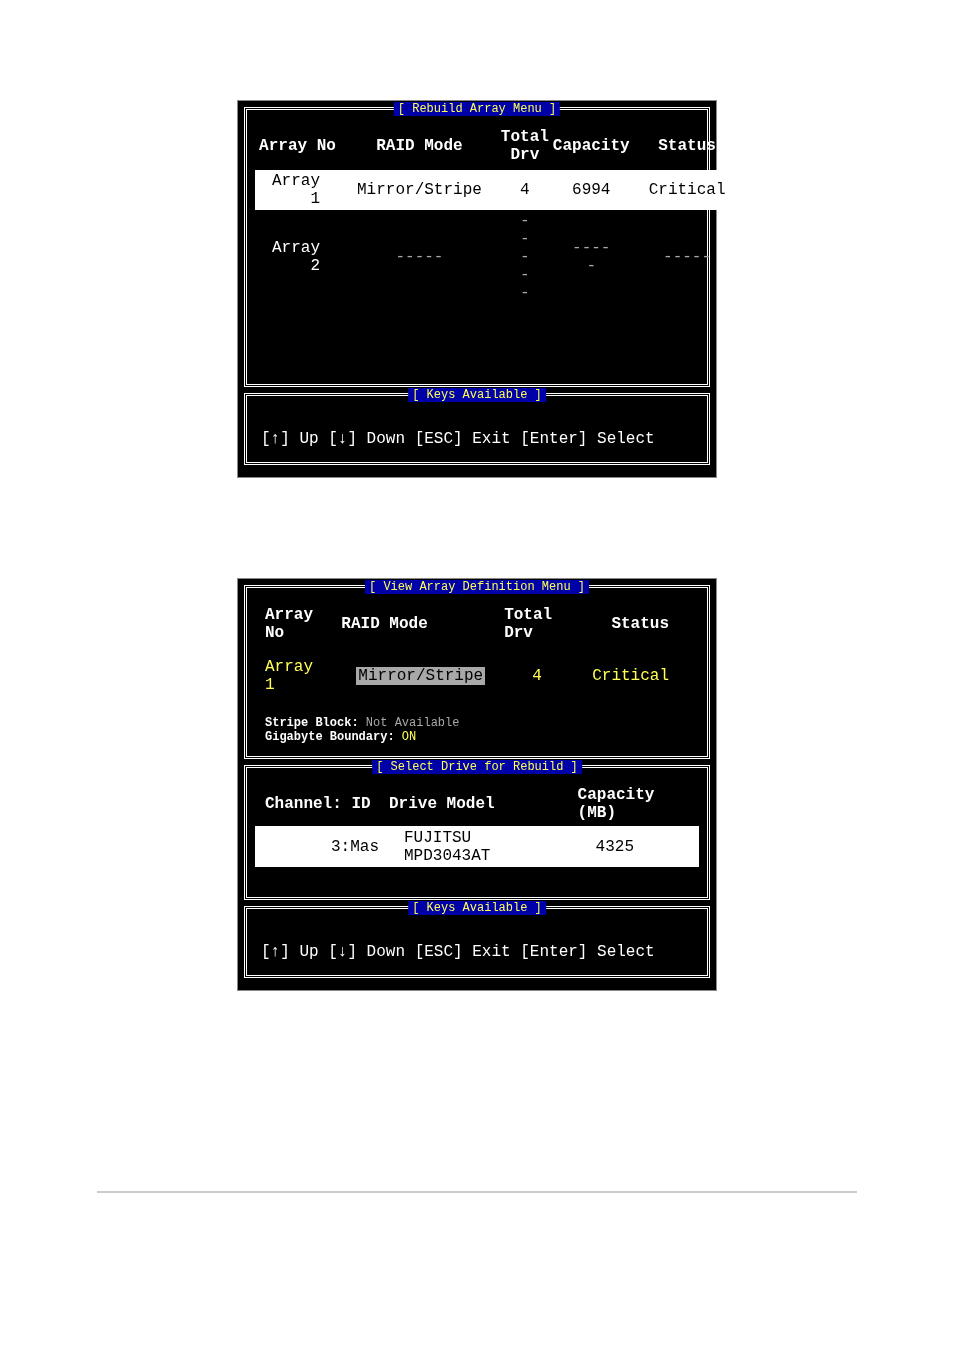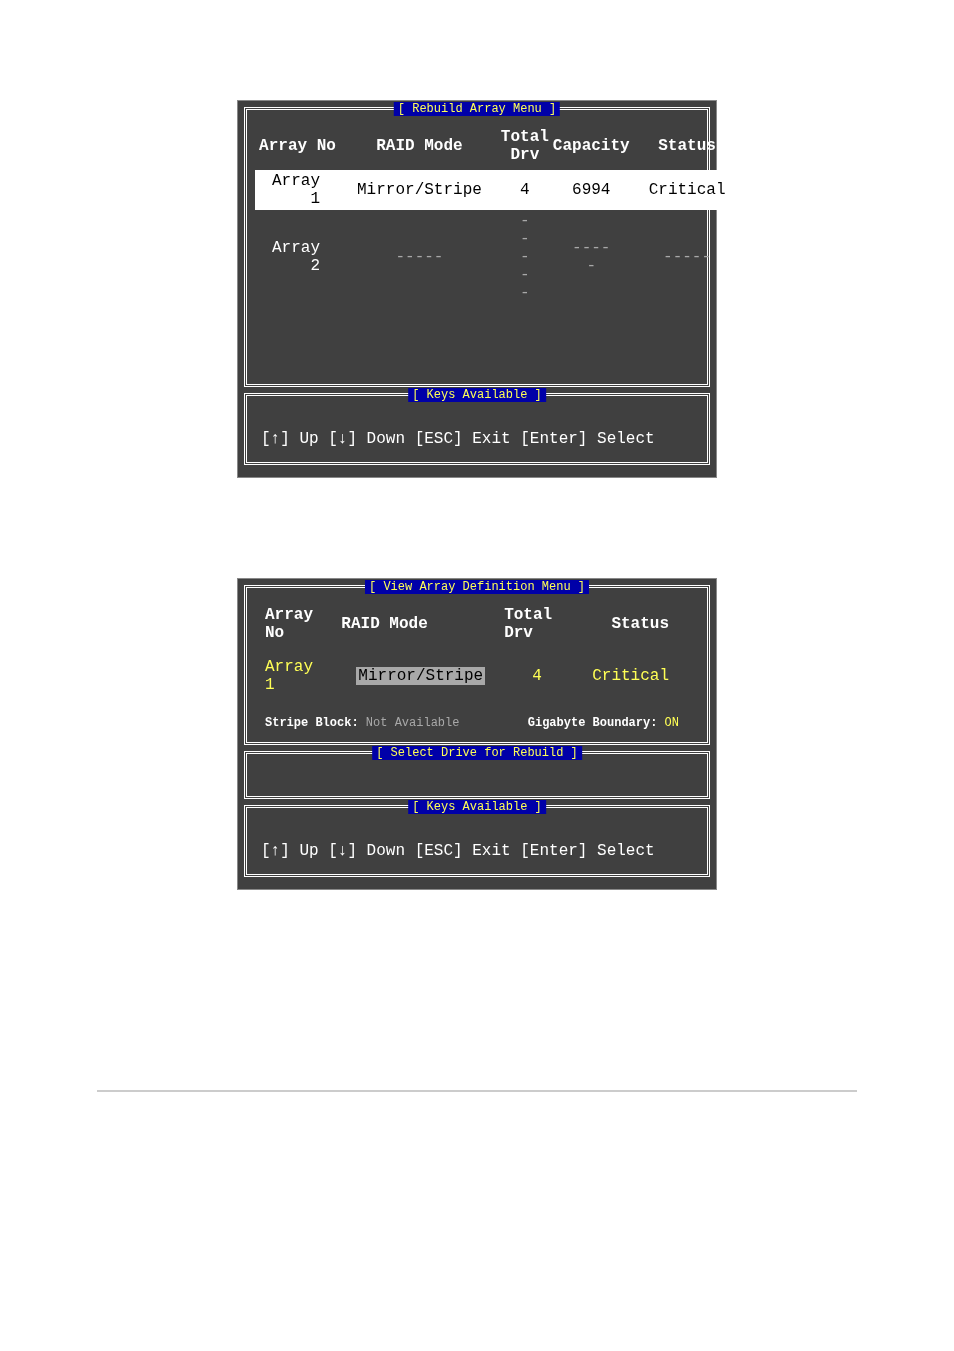--- a/index.html
+++ b/index.html
@@ -12,21 +12,21 @@
   }
   .page {
     padding: 100px 0 40px 0;
   }
   .panel-wrap {
     width: 480px;
     margin: 0 auto 100px auto;
     box-sizing: border-box;
   }
   .panel {
-    background: #404040;
+    background: #000000;
     color: #fff;
     border: 1px solid #888;
     padding: 6px;
     box-sizing: border-box;
   }
   .box {
     border: 3px double #fff;
     position: relative;
     margin-bottom: 6px;
     padding: 12px 8px 10px 8px;
@@ -72,20 +72,21 @@
   .keys-line {
     padding: 22px 6px 4px 6px;
     color: #fff;
     font-family: "Courier New", monospace;
     font-size: 16px;
   }
   .pad-bottom { padding-bottom: 80px; }
   .info-line {
     padding: 6px 10px;
     color: #fff;
+    flex-direction: column;
   }
   .info-label { color:#fff; font-weight:bold;}
   .info-val-dim { color:#a8a8a8;}
   .info-val-on { color:#ffff55;}
   .sel-mode {
     background:#a8a8a8;
     color:#000;
     padding: 0 2px;
   }
   .footer-hr {
@@ -167,30 +168,46 @@
               <td class="yellow" style="text-align:right; padding-right:30px; padding-top:10px;">Critical</td>
             </tr>
           </tbody>
         </table>
 
         <div class="info-line" style="display:flex; justify-content:space-between; padding-top:20px;">
           <span>
             <span class="info-label">Stripe Block:</span>
             <span class="info-val-dim">Not Available</span>
           </span>
-          <span style="padding-right:10px;margin-left:20px;">
+          <span style="padding-right:10px;">
             <span class="info-label">Gigabyte Boundary:</span>
             <span class="info-val-on">ON</span>
           </span>
         </div>
       </div>
 
       <div class="box" style="padding-bottom:30px;">
         <div class="box-title">[ Select Drive for Rebuild ]</div>
 
+        <table>
+          <thead>
+            <tr class="headers-underline">
+              <th style="text-align:left; padding-left:10px; width:120px;">Channel: ID</th>
+              <th style="text-align:left;">Drive Model</th>
+              <th style="text-align:left;">Capacity (MB)</th>
+            </tr>
+          </thead>
+          <tbody>
+            <tr class="row-highlight">
+              <td style="text-align:right; padding-right:8px;">3:Mas</td>
+              <td style="text-align:left;">FUJITSU MPD3043AT</td>
+              <td style="text-align:left; padding-left:20px;">4325</td>
+            </tr>
+          </tbody>
+        </table>
       </div>
 
       <div class="box">
         <div class="box-title">[ Keys Available ]</div>
         <div class="keys-line">[↑] Up  [↓] Down  [ESC] Exit  [Enter] Select</div>
       </div>
 
     </div>
   </div>
 

